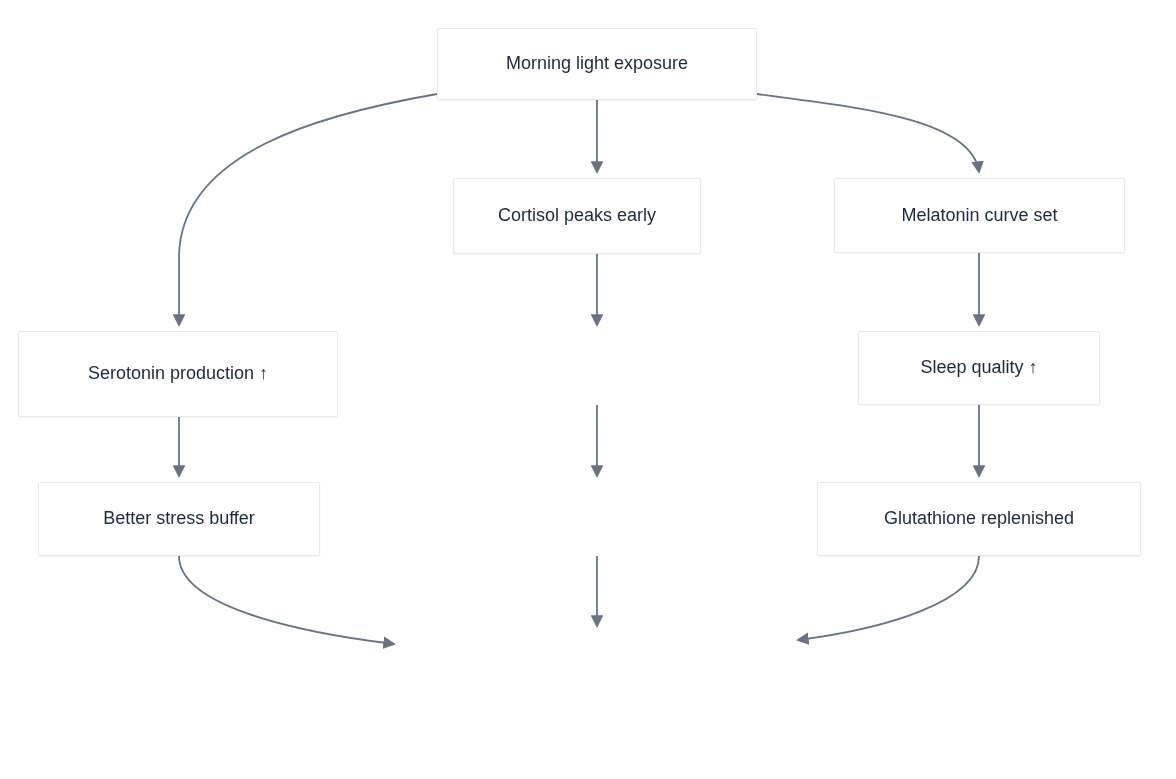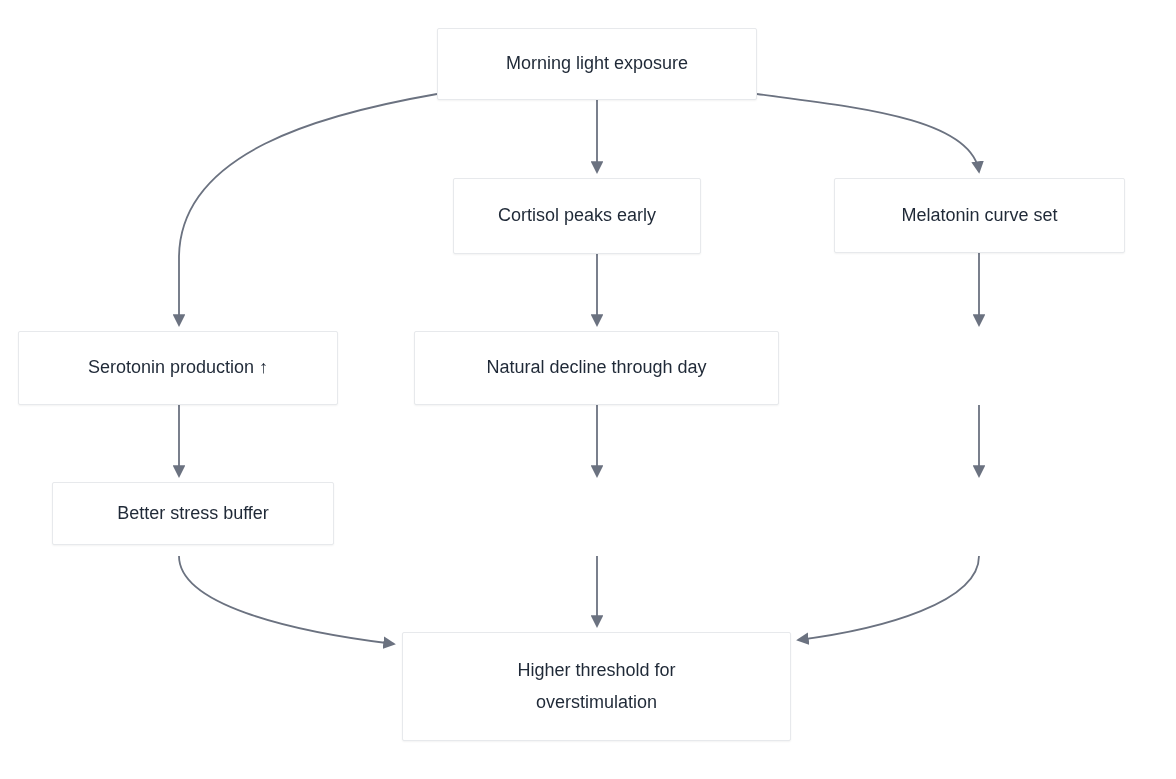--- a/index.html
+++ b/index.html
@@ -70,32 +70,32 @@
   </div>
 
   <div class="node" style="left:453px;top:178px;width:248px;height:76px">
     <span>Cortisol peaks early</span>
   </div>
 
   <div class="node" style="left:834px;top:178px;width:291px;height:75px">
     <span>Melatonin curve set</span>
   </div>
 
-  <div class="node" style="left:18px;top:331px;width:320px;height:74px">
+  <div class="node" style="left:18px;top:331px;width:320px;height:86px">
     <span>Serotonin production ↑</span>
   </div>
 
-  <div class="node" style="left:414px;top:331px;width:365px;height:74px">
-    <span>Natural decline through day</span>
+
+  <div class="node" style="left:858px;top:331px;width:242px;height:74px">
+    <span>Sleep quality ↑</span>
   </div>
 
-
-  <div class="node" style="left:52px;top:482px;width:282px;height:63px">
+  <div class="node" style="left:38px;top:482px;width:282px;height:74px">
     <span>Better stress buffer</span>
   </div>
 
 
+  <div class="node" style="left:817px;top:482px;width:324px;height:74px">
+    <span>Glutathione replenished</span>
+  </div>
 
-  <div class="node" style="left:402px;top:632px;width:389px;height:109px">
-    <span style="max-width:260px">Higher threshold for overstimulation</span>
-  </div>
 
 </div>
 
 </body></html>

